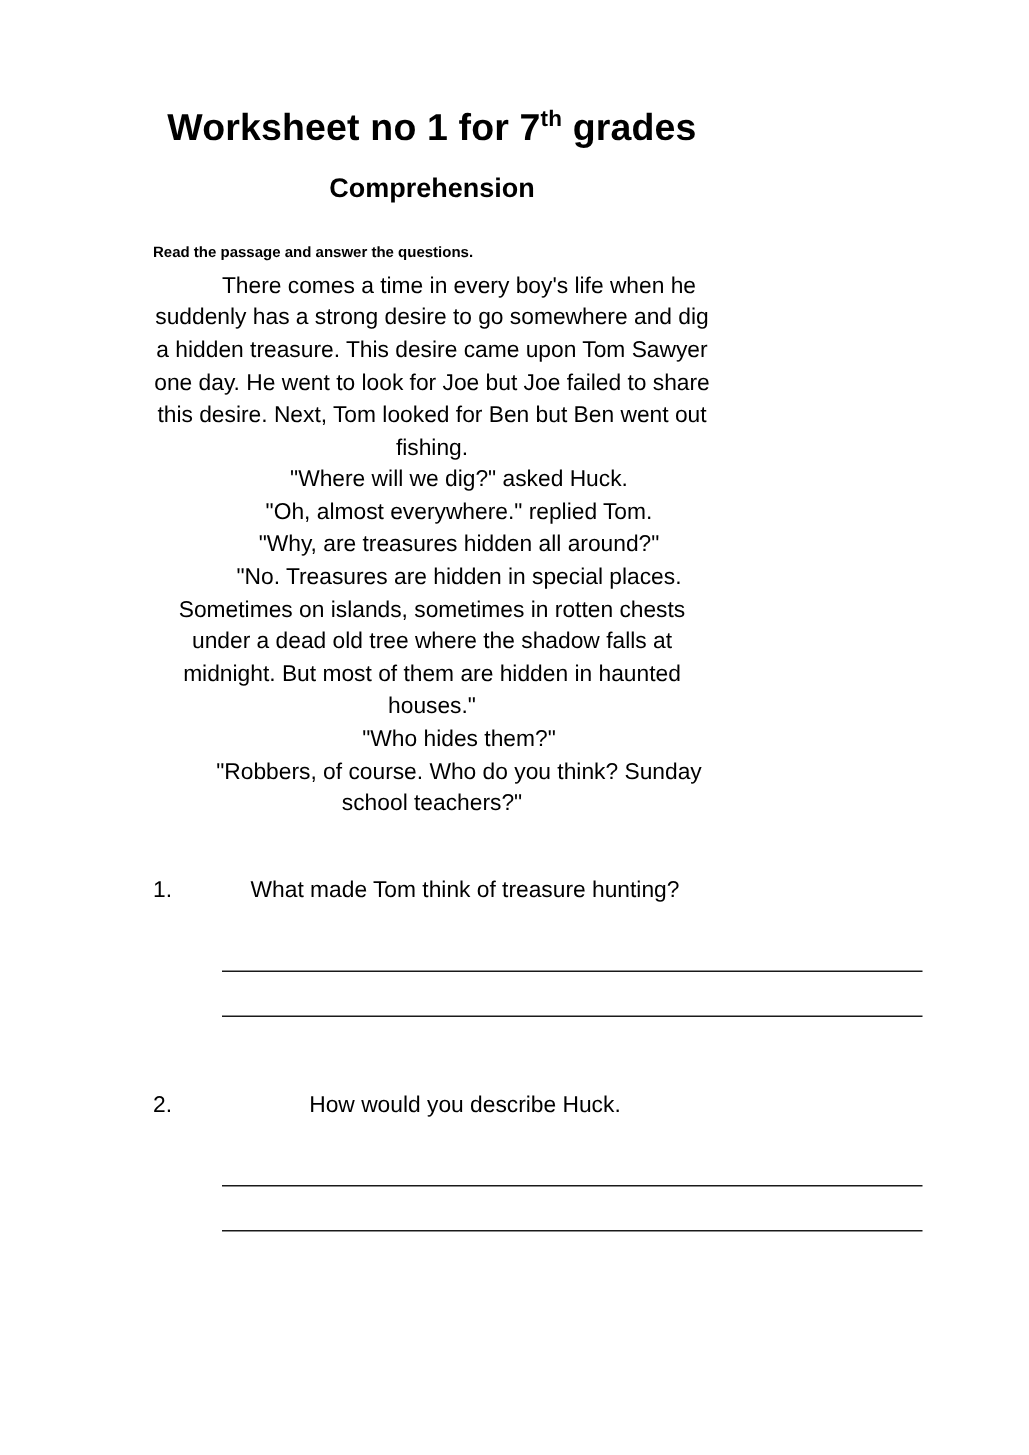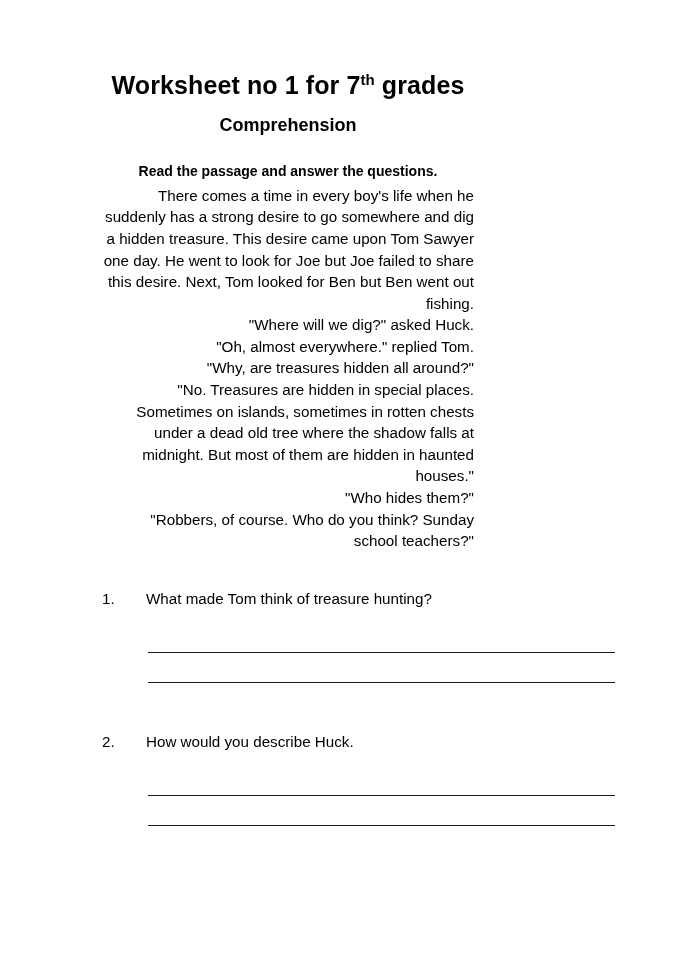--- a/index.html
+++ b/index.html
@@ -36,36 +36,36 @@
   }
   .subtitle-line {
     text-align: center;
     font-weight: bold;
     font-size: 18px;
     margin: 14px 0 0 0;
     line-height: 1.2;
   }
   .instruction {
     font-weight: bold;
-    font-size: 14px;
+    font-size: 10px;
     margin: 26px 0 0 0;
-    text-align: center;
+    text-align: left;
   }
   .passage-title {
     text-align: center;
     font-weight: bold;
     font-size: 18px;
     margin: 16px 0 0 0;
     padding-right: 28px;
   }
   .passage {
     margin: 6px 0 0 0;
     font-size: 15.2px;
     line-height: 1.42;
-    text-align: right;
+    text-align: center;
   }
   .passage p {
     margin: 0;
     text-indent: 36px;
   }
   .questions {
     margin-top: 38px;
   }
   .question {
     margin-bottom: 14px;
@@ -74,20 +74,21 @@
     display: flex;
     align-items: flex-start;
     font-size: 15.2px;
   }
   .q-num {
     width: 44px;
     flex: 0 0 44px;
   }
   .q-text {
     flex: 1 1 auto;
+    text-align: center;
   }
   .answer-lines {
     margin-top: 16px;
     padding-left: 46px;
   }
   .answer-line {
     height: 29px;
     border-bottom: 1px solid #1a1a1a;
     width: 467px;
   }

